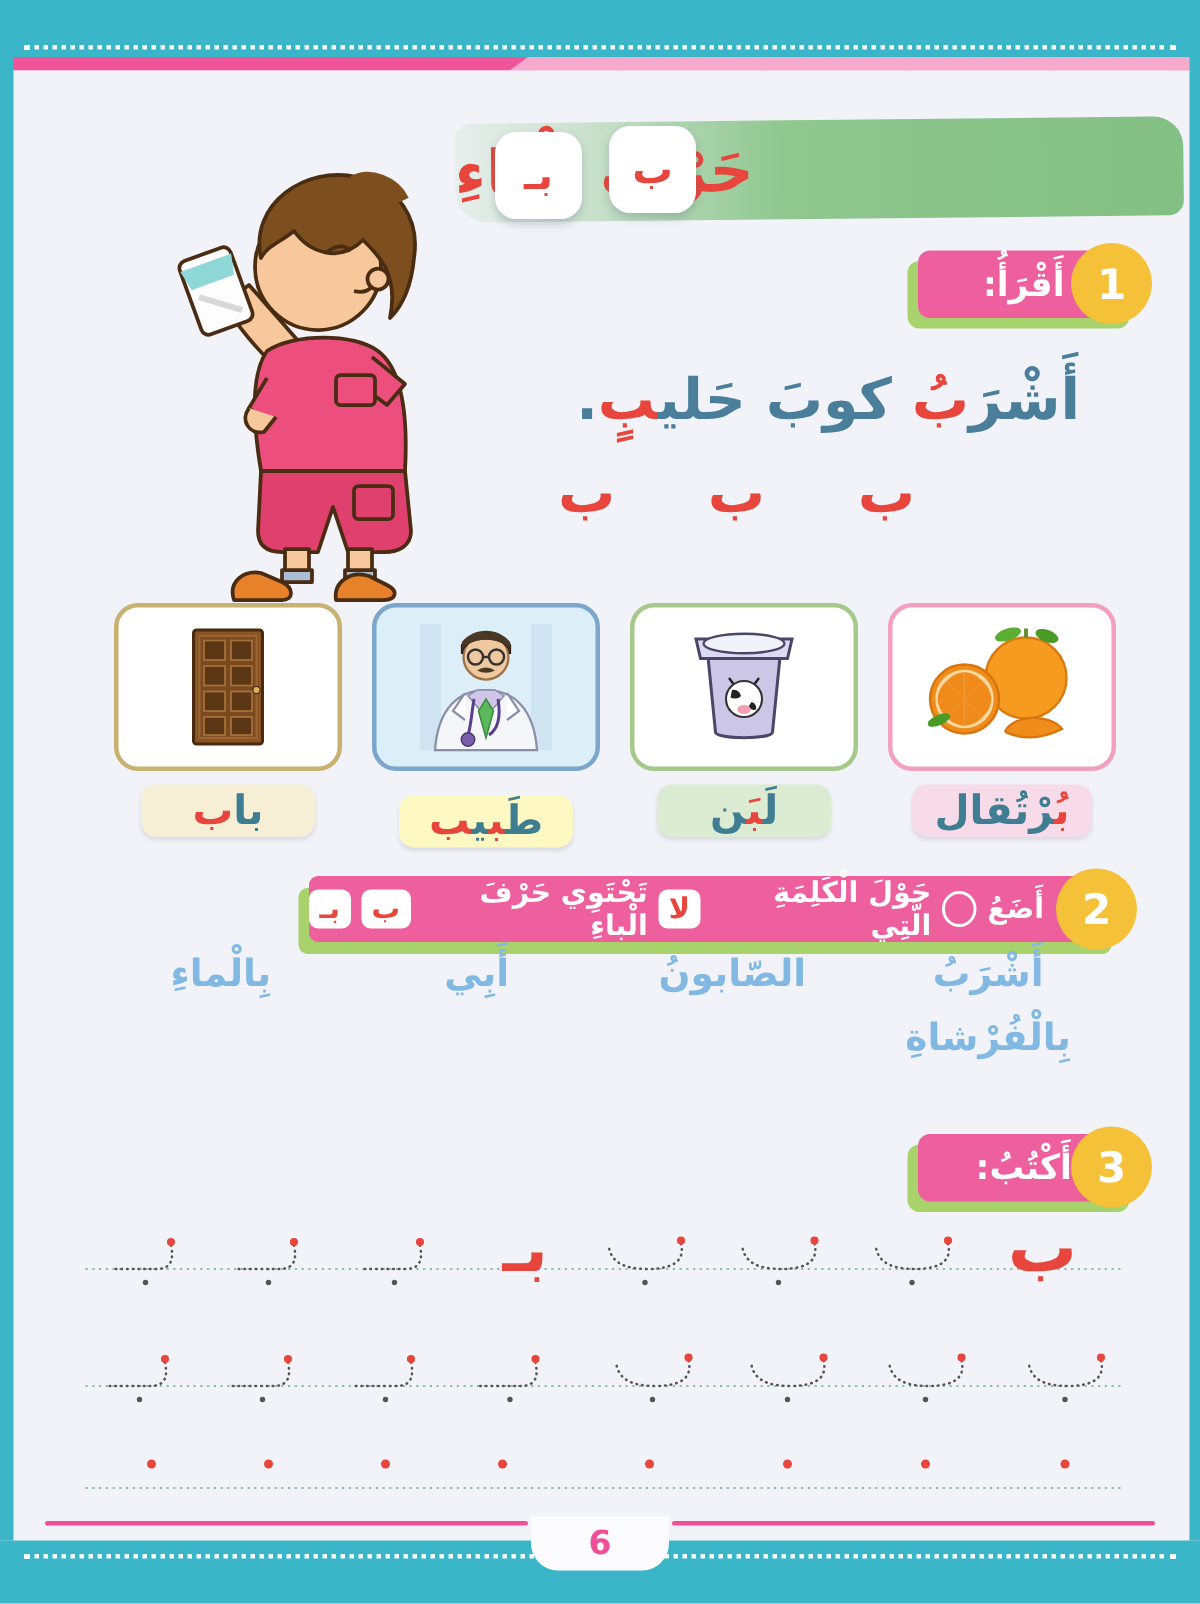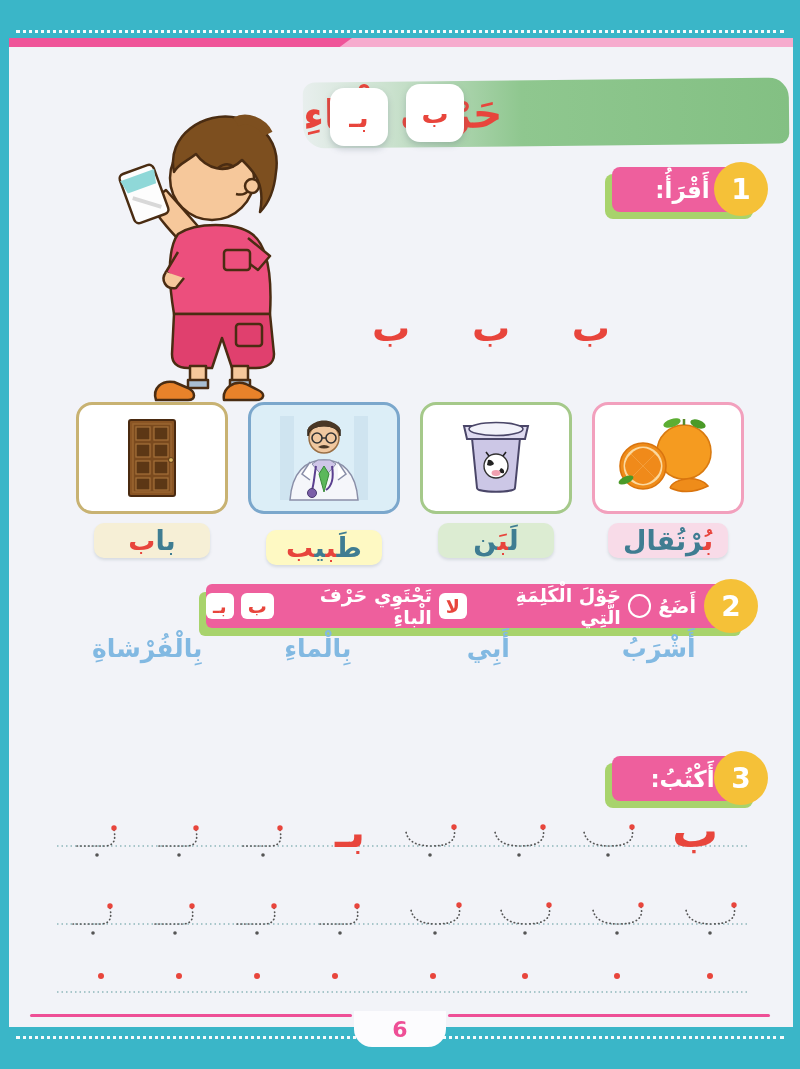--- a/index.html
+++ b/index.html
@@ -149,20 +149,23 @@
       <path d="M138,298 c-2-12 10-20 22-16 l12,6 c8,4 6,10 -2,10 Z" fill="#e8822a"></path>
     </g>
   </svg>
 
   <div class="badge badge1">
     <div class="sh"></div>
     <div class="bd">أَقْرَأُ:</div>
     <div class="num">1</div>
   </div>
 
+  <div class="sentence">
+    <span>أَشْرَ</span><span class="red">بُ</span><span> كوبَ حَلي</span><span class="red">بٍ</span><span>.</span>
+  </div>
 
   <div class="brow">
     <span>ب</span>
     <span>ب</span>
     <span>ب</span>
   </div>
 
   <div class="cards">
 
     <div class="card c-door">
@@ -263,20 +266,21 @@
       <span class="chip">لا</span>
       <span>تَحْتَوِي حَرْفَ الْباءِ</span>
       <span class="chip">ب</span>
       <span class="chip">بـ</span>
     </div>
     <div class="num">2</div>
   </div>
 
   <div class="words">
     <span>أَشْرَبُ</span>
+    <span>الصّابونُ</span>
     <span>أَبِي</span>
     <span>بِالْماءِ</span>
     <span>بِالْفُرْشاةِ</span>
   </div>
 
   <div class="badge badge3">
     <div class="sh"></div>
     <div class="bd">أَكْتُبُ:</div>
     <div class="num">3</div>
   </div>

